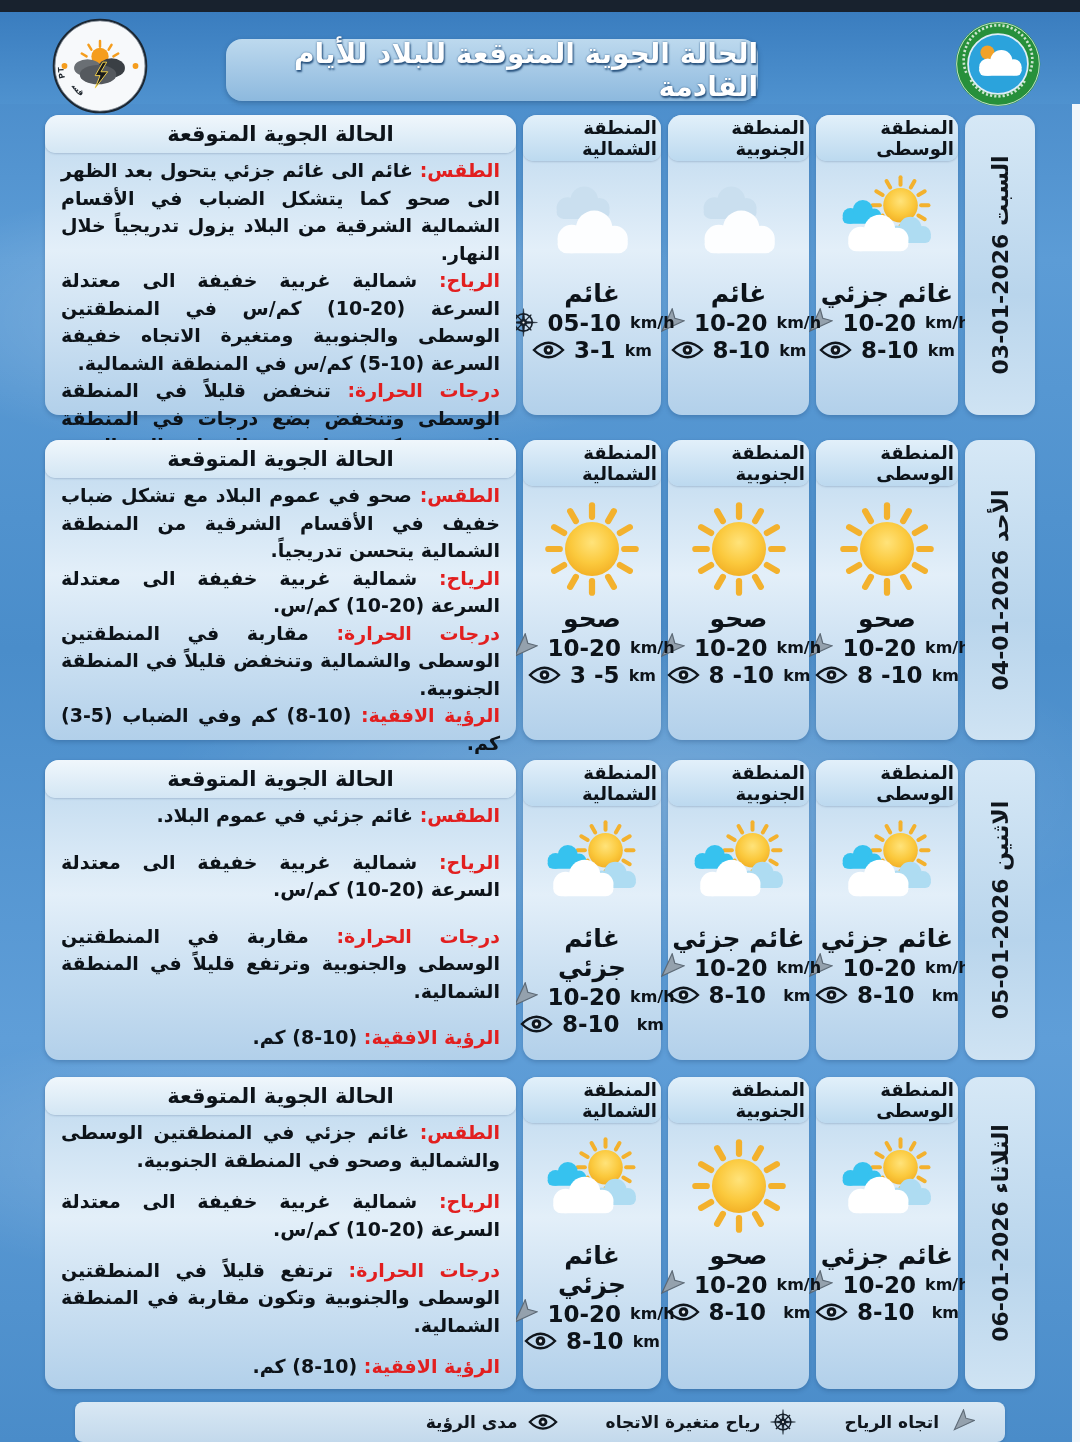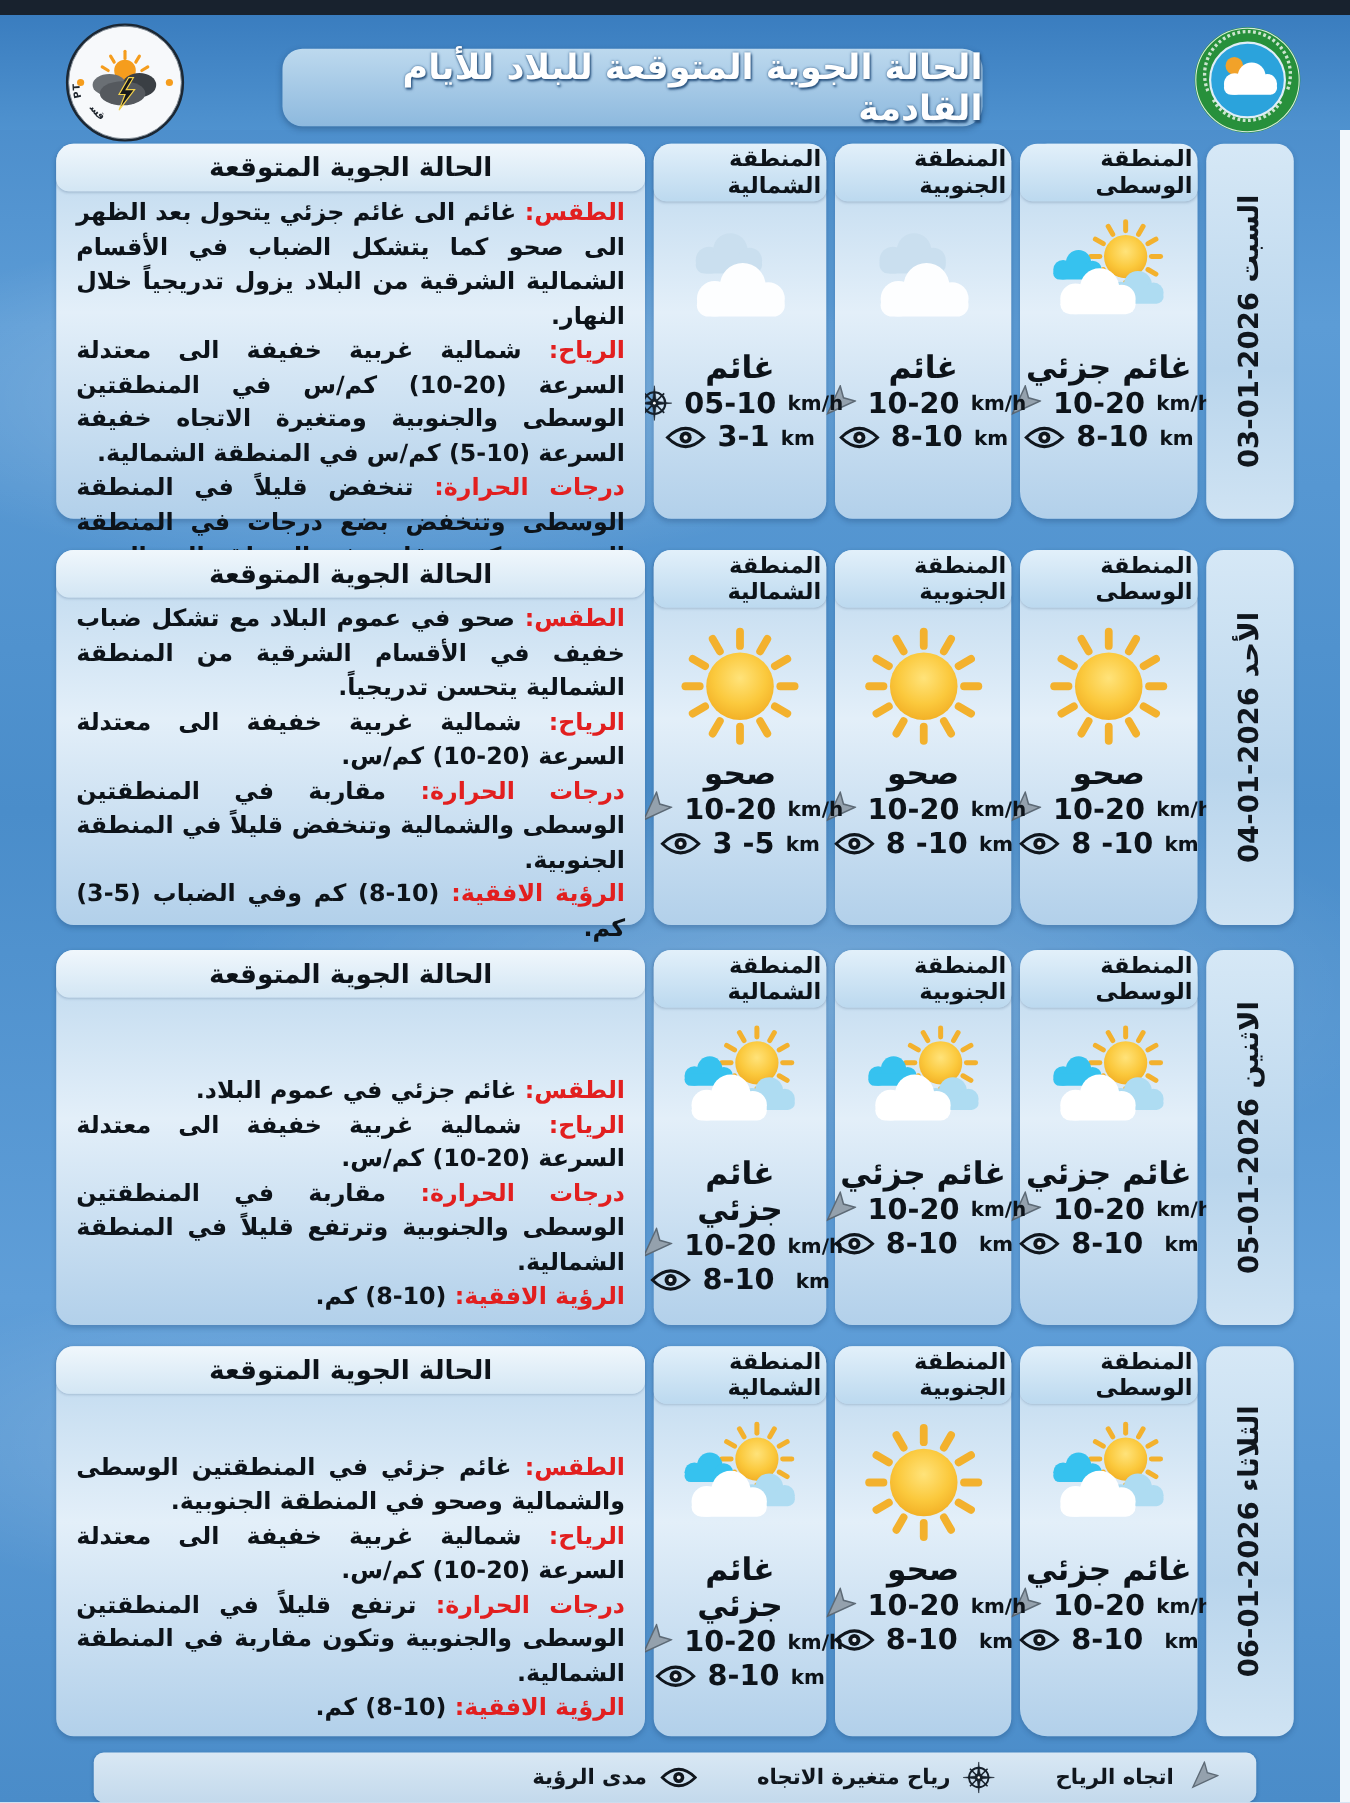--- a/index.html
+++ b/index.html
@@ -12,58 +12,58 @@
       linear-gradient(180deg,#4386c6 0%,#5c9cd6 18%,#4a8dca 45%,#5f9ed8 72%,#4a8cc9 100%);}
   .top-strip{height:12px;background:#18222e;}
   .right-edge{position:absolute;top:12px;right:0;width:8px;height:1430px;background:#f2f7fb;}
   
   .header{position:relative;height:92px;background:linear-gradient(180deg,#3a7dbf,#4f92cf);}
   .logo{position:absolute;}
   .logo-left{left:52px;top:6px;width:96px;height:96px;}
   .logo-right{right:38px;top:8px;width:88px;height:88px;}
   .title-box{position:absolute;left:226px;top:27px;width:532px;height:62px;border-radius:16px;
     background:linear-gradient(180deg,#bdd9ee,#8db9de);box-shadow:0 2px 5px rgba(18,45,80,.35);
-    display:flex;align-items:center;justify-content:flex-start;padding-left:28px;}
+    display:flex;align-items:center;justify-content:flex-start;}
   .title-box h1{margin:0;font-size:28px;font-weight:bold;color:#ffffff;
     text-shadow:1px 2px 2px #27517d,0 0 2px #35618e;}
   
   .days{padding:11px 45px 0 45px;}
   .day-row{display:flex;gap:7px;height:300px;margin-bottom:25px;}
   .day-row:nth-child(2){margin-bottom:20px;}
   .day-row:nth-child(3){margin-bottom:17px;}
   .day-row.tall{height:312px;margin-bottom:13px;}
   .panel{border-radius:14px;background:linear-gradient(180deg,#bdd8ee 0%,#e3eff9 45%,#b2d0ea 100%);
     box-shadow:0 2px 4px rgba(20,50,90,.25);}
   
   .date-panel{width:70px;flex:none;position:relative;border-radius:14px;
     background:linear-gradient(180deg,#d6e8f6,#b9d5ec 60%,#cfe3f3);}
   .date-label{position:absolute;top:50%;left:50%;transform:translate(-50%,-50%) rotate(-90deg);
     white-space:nowrap;font-size:22px;font-weight:bold;color:#10161d;direction:rtl;}
   
   .card{flex:none;display:flex;flex-direction:column;}
-  .card.central{width:142px;border-radius:22px;} .card.south{width:141px;} .card.north{width:138px;}
+  .card.central{width:142px;} .card.south{width:141px;} .card.north{width:138px;}
   .card-h{margin:0;border-radius:14px 14px 10px 10px;background:linear-gradient(180deg,#e2f0fa,#bcd9ef);
     min-height:36px;display:flex;align-items:center;justify-content:center;
     font-size:18px;font-weight:bold;color:#0d1319;padding:2px 4px;box-shadow:0 1px 2px rgba(30,60,100,.2);}
   .card-b{flex:1;display:flex;flex-direction:column;justify-content:flex-start;padding:8px 4px 14px;}
   .wx-ic{height:110px;display:flex;align-items:center;justify-content:center;}
   .wx-ic svg.wx{width:104px;height:104px;}
   .cond{text-align:center;font-size:25px;font-weight:bold;color:#0d1319;}
   .stat{direction:ltr;display:flex;align-items:center;justify-content:center;gap:9px;white-space:pre;}
   .stat .ic{display:inline-flex;}
   .stat svg{width:29px;height:29px;}
   .stat svg.ic-eye{width:33px;height:20px;}
   .stat .val{font-size:23px;font-weight:bold;color:#0d1319;}
   .stat .unit{font-size:16px;font-weight:bold;color:#0d1319;}
   
   .fc{flex:1;display:flex;flex-direction:column;}
   .fc-h{margin:0;border-radius:14px 14px 10px 10px;background:linear-gradient(180deg,#f0f7fc,#d3e6f4);
     min-height:38px;display:flex;align-items:center;justify-content:center;
     font-size:21px;font-weight:bold;color:#0d1319;box-shadow:0 1px 2px rgba(30,60,100,.2);}
-  .fc-b{flex:1;display:flex;flex-direction:column;justify-content:flex-end;
+  .fc-b{flex:1;display:flex;flex-direction:column;justify-content:space-between;
     padding:4px 16px 8px;direction:rtl;}
   .fc-b p{margin:0;font-size:19px;line-height:1.45;font-weight:bold;color:#0d1319;
     text-align:justify;text-align-last:right;}
   .fc-b .red{color:#e21f1f;}
   
   .legend{margin:0 75px;height:40px;border-radius:8px;background:linear-gradient(180deg,#d9e8f4,#c3d9ec);
     display:flex;align-items:center;justify-content:flex-start;gap:48px;padding:0 30px;
     box-shadow:0 1px 3px rgba(20,50,90,.25);}
   .lg-item{display:flex;align-items:center;gap:10px;}
   .lg-ic svg{width:26px;height:26px;display:block;}

